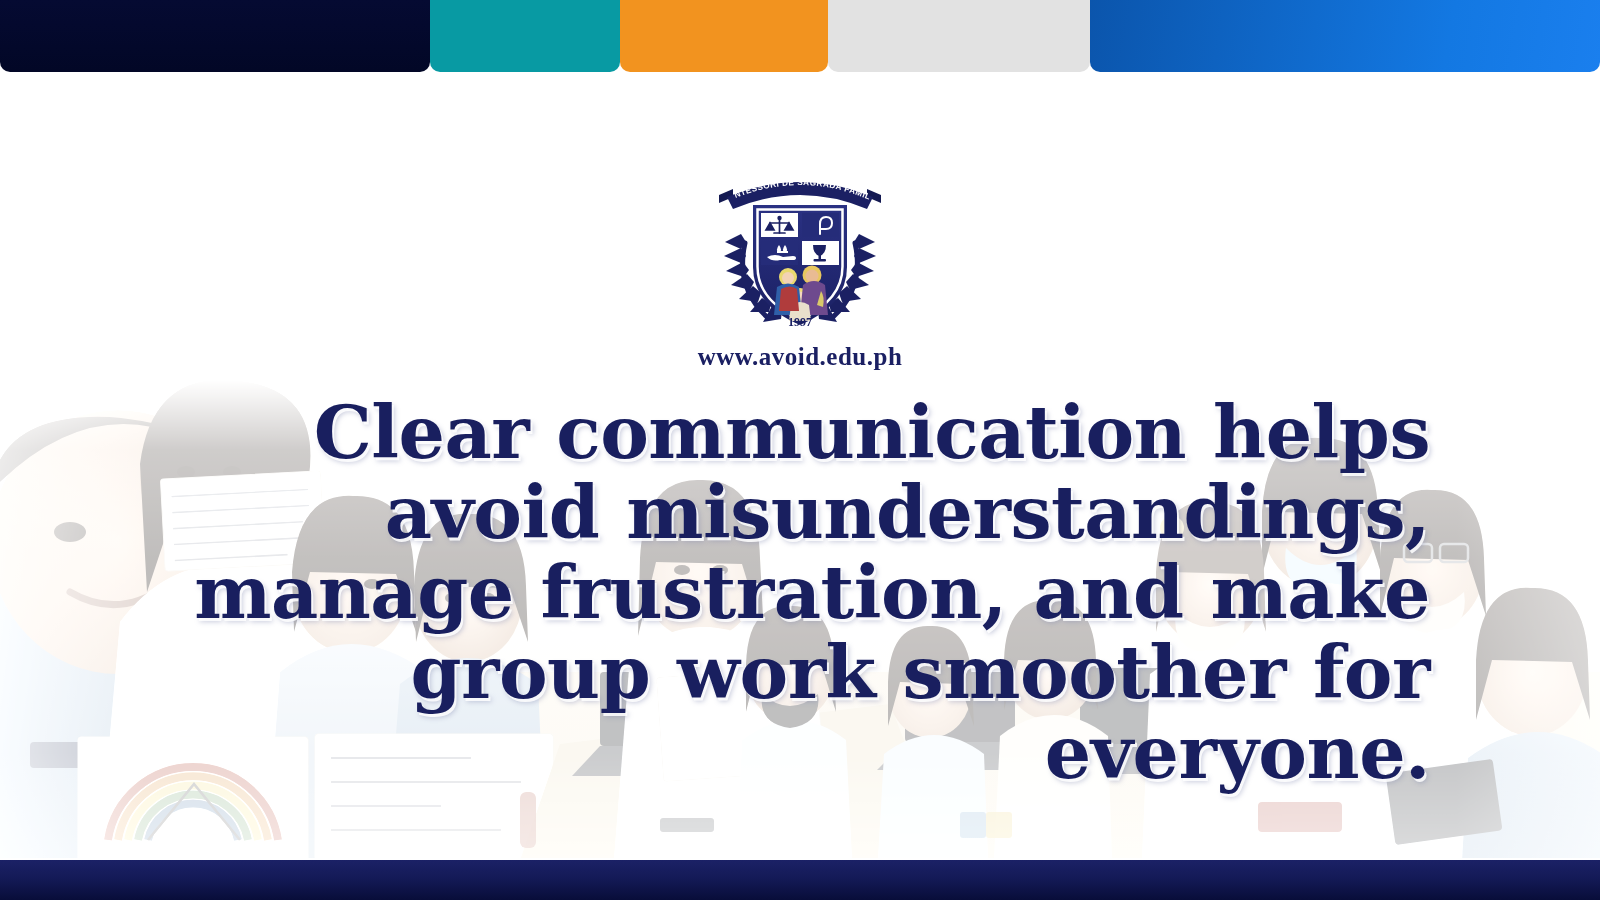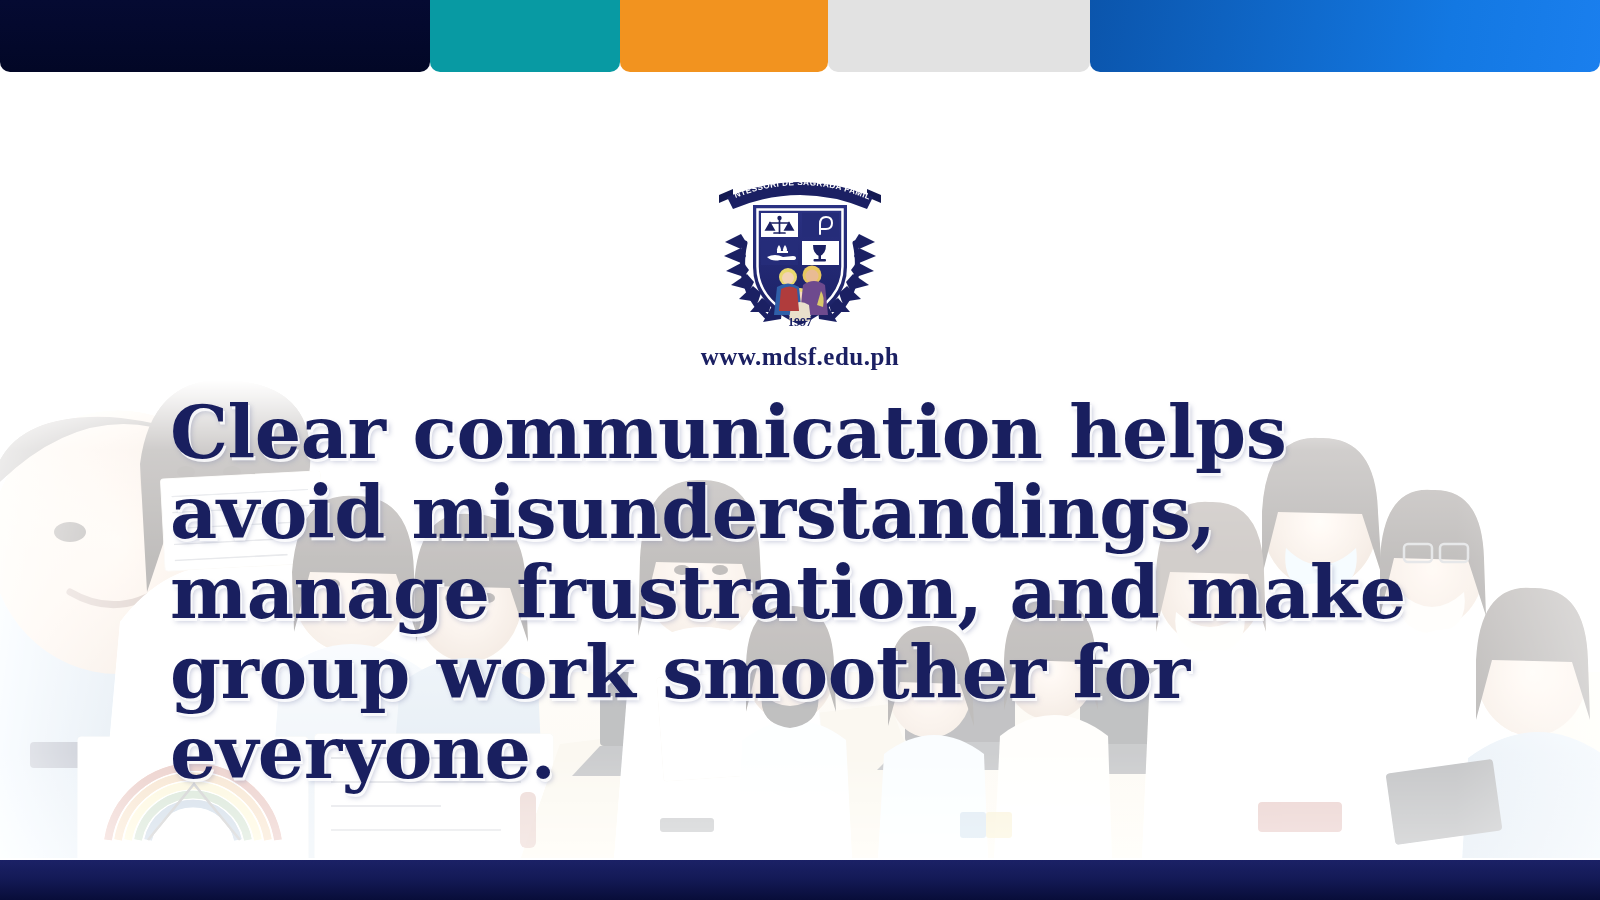--- a/index.html
+++ b/index.html
@@ -62,21 +62,21 @@
     font-weight:700;
     letter-spacing:0.5px;
     color:#1b2063;
   }
 
   
   .headline {
     position:absolute; left:50%; top:392px;
     transform:translateX(-50%);
     width:1260px;
-    text-align:left;
+    text-align:right;
     z-index:5;
     font-family:"DejaVu Serif","Liberation Serif", serif;
     font-weight:700;
     font-size:73px;
     line-height:80px;
     letter-spacing:-0.5px;
     color:#191f5f;
     text-shadow:
        2px 3px 0 rgba(255,255,255,.85),
        3px 4px 5px rgba(120,128,170,.40);
@@ -375,20 +375,20 @@
         <path d="M176 30 l-14 -6 l0 8 l14 6z" fill="#141a52"></path>
         <path d="M22 32 Q95 2 168 32 L162 44 Q95 16 28 44 Z" fill="#1b2063"></path>
         <text font-family="Liberation Sans, sans-serif" font-size="8.3" font-weight="bold" fill="#ffffff" letter-spacing="0.4">
           <textPath href="#bannerArc" startOffset="50%" text-anchor="middle">MONTESSORI DE SAGRADA FAMILIA</textPath>
         </text>
       </g>
 
       <text x="95" y="161" font-family="Liberation Serif, serif" font-size="12" font-weight="bold" fill="#1b2063" text-anchor="middle">1997</text>
     </svg>
 
-    <div class="site-url">www.mdsf.edu.ph</div>
+    <div class="site-url">www.avoid.edu.ph</div>
   </div>
 
   <div class="headline">Clear communication helps avoid misunderstandings, manage frustration, and make group work smoother for everyone.</div>
 
   <div class="bottombar"></div>
 
 </div>
 
 </body></html>

